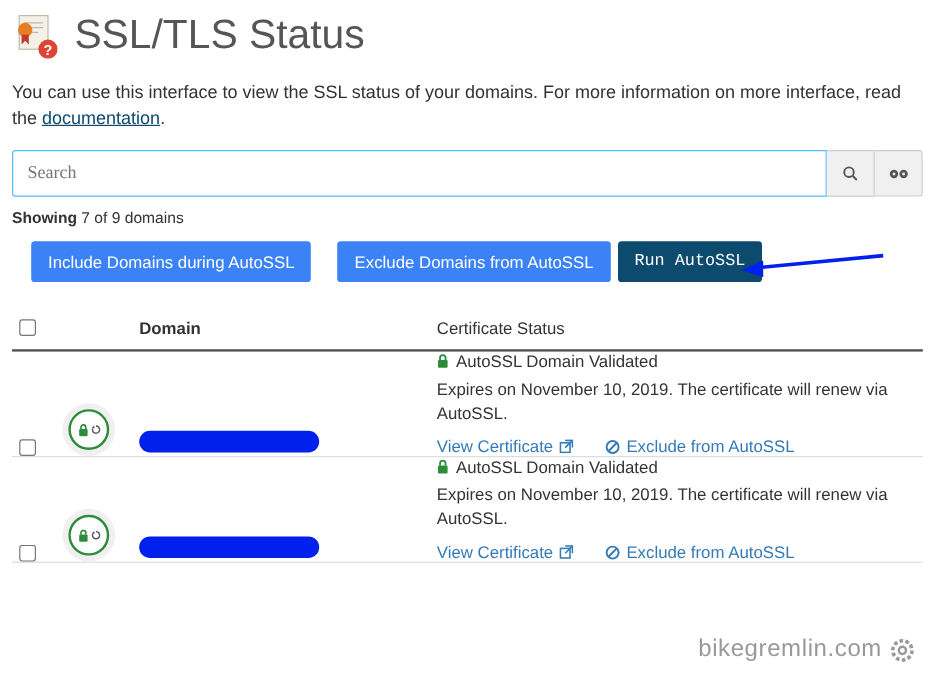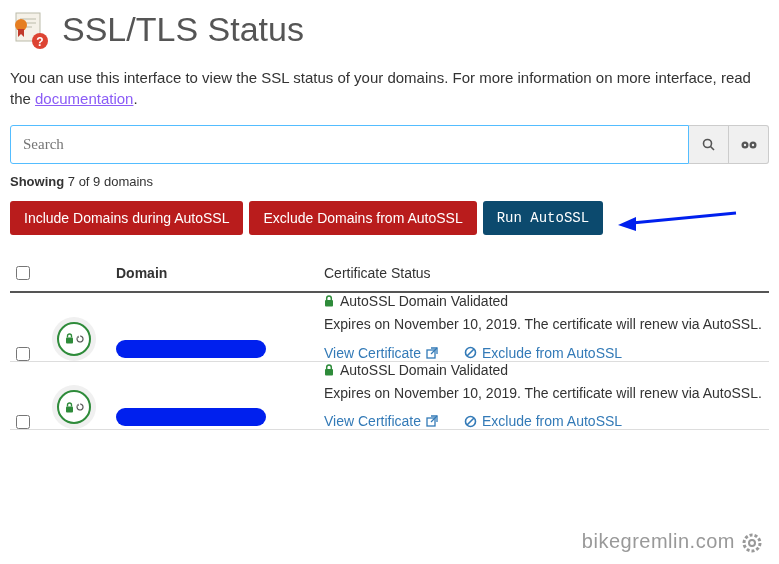--- a/index.html
+++ b/index.html
@@ -2,36 +2,36 @@
 <html><head>
 <meta charset="utf-8">
 <style>
 * { box-sizing: border-box; margin: 0; padding: 0; }
 body { font-family: -apple-system, BlinkMacSystemFont, "Segoe UI", Arial, sans-serif; font-size: 14px; color: #333; background: #fff; width: 779px; }
 .page { padding: 10px; }
 .header { display: flex; align-items: center; gap: 14px; margin-bottom: 18px; }
 .page-icon { width: 38px; height: 38px; position: relative; }
 .page-title { font-size: 34px; font-weight: 400; color: #555; }
 .intro { font-size: 15px; color: #333; margin-bottom: 16px; line-height: 1.4; }
-.intro a { color: #8b5cf6; text-decoration: underline; }
+.intro a { color: #0c4a6e; text-decoration: underline; }
 .search-row { display: flex; margin-bottom: 10px; }
 .search-input { flex: 1; padding: 10px 12px; font-size: 15px; border: 1px solid #54bdff; border-radius: 3px 0 0 3px; outline: none; font-family: Liberation Serif, serif; }
 .search-btn { width: 40px; border: 1px solid #ccc; border-left: none; background: #f0f0f0; cursor: pointer; display: flex; align-items: center; justify-content: center; color: #555; }
 .settings-btn { width: 40px; border: 1px solid #ccc; border-left: none; background: #f0f0f0; border-radius: 0 3px 3px 0; cursor: pointer; display: flex; align-items: center; justify-content: center; color: #555; }
 .count { font-size: 13px; margin-bottom: 12px; }
 .count b { font-weight: 700; }
 .btn-row { display: flex; gap: 6px; margin-bottom: 20px; align-items: center; position: relative; }
 .pill { padding: 9px 14px; font-size: 14px; border: none; border-radius: 3px; cursor: pointer; color: #fff; }
-.pill-light { background: #b91c1c; }
+.pill-light { background: #3b82f6; margin-left: 16px; }
 .pill-dark { background: #0c4a6e; font-family: Liberation Mono, monospace; }
 .arrow-annotation { position: absolute; left: 608px; top: 8px; }
 .table-head { display: flex; align-items: center; padding: 10px 6px; border-bottom: 2px solid #555; }
 .col-check { width: 36px; display: flex; align-items: center; }
 .col-icon { width: 64px; }
-.col-domain { width: 208px; font-weight: 700; }
+.col-domain { width: 248px; font-weight: 700; }
 .col-status { flex: 1; font-weight: 400; }
 .row { display: flex; align-items: flex-end; padding: 0 6px; border-bottom: 1px solid #ddd; }
 .row .col-domain { font-weight: 400; }
 .row .col-status { font-weight: 400; }
 .lock-circle { width: 44px; height: 44px; border-radius: 50%; background: #f0f0f0; display: flex; align-items: center; justify-content: center; }
 .lock-ring { width: 34px; height: 34px; border-radius: 50%; border: 2px solid #2e8b3a; background: #fff; display: flex; align-items: center; justify-content: center; gap: 2px; }
 .redact { display: inline-block; width: 150px; height: 18px; background: #0020ee; border-radius: 9px; }
 .status-line { display: flex; align-items: center; gap: 6px; margin-bottom: 6px; }
 .mini-lock { color: #2e8b3a; }
 .expires { color: #333; margin-bottom: 10px; line-height: 1.4; }

